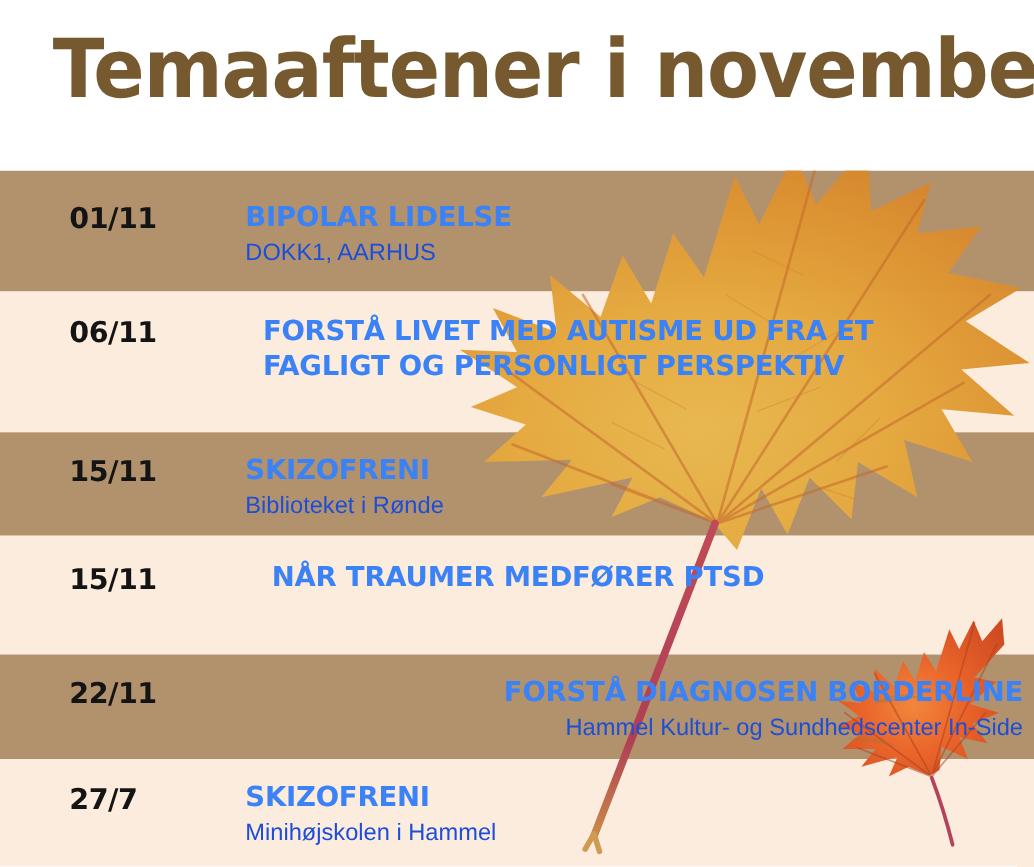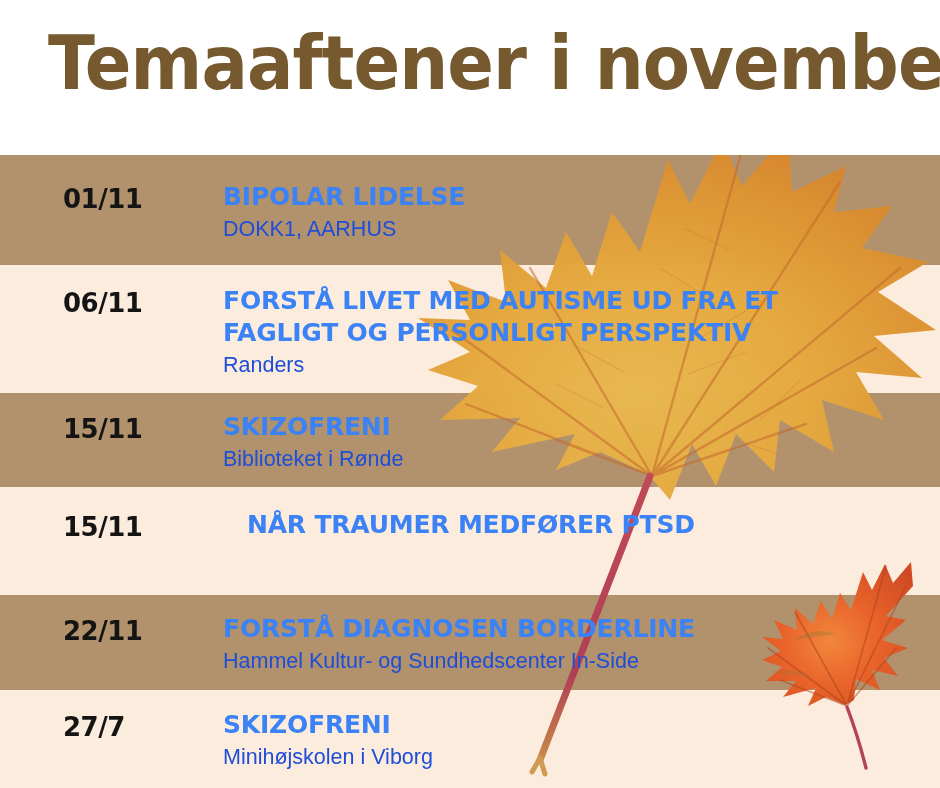--- a/index.html
+++ b/index.html
@@ -189,26 +189,25 @@
       <div class="body" style="top:26px;">
         <div class="title">
           <span>BIPOLAR LIDELSE</span>
         </div>
         <div class="venue">DOKK1, AARHUS</div>
       </div>
     </div>
 
     <div class="row" style="top:265px;">
       <div class="date" style="top:23px;">06/11</div>
-      <div class="body" style="top:20px;">
+      <div class="body" style="top:20px;margin-left:16px;">
         <div class="title">
           <span>FORSTÅ LIVET MED AUTISME UD FRA ET</span>
           <span class="l2">FAGLIGT OG PERSONLIGT PERSPEKTIV</span>
         </div>
-        <div class="venue">Randers</div>
       </div>
     </div>
 
     <div class="row" style="top:393px;">
       <div class="date" style="top:21px;">15/11</div>
       <div class="body" style="top:18px;">
         <div class="title">
           <span>SKIZOFRENI</span>
         </div>
         <div class="venue">Biblioteket i Rønde</div>
@@ -219,32 +218,32 @@
       <div class="date" style="top:25px;">15/11</div>
       <div class="body" style="top:22px;margin-left:24px;">
         <div class="title">
           <span>NÅR TRAUMER MEDFØRER PTSD</span>
         </div>
       </div>
     </div>
 
     <div class="row" style="top:595px;">
       <div class="date" style="top:21px;">22/11</div>
-      <div class="body" style="top:18px;">
+      <div class="body" style="top:18px;text-align:right;">
         <div class="title">
           <span>FORSTÅ DIAGNOSEN BORDERLINE</span>
         </div>
         <div class="venue">Hammel Kultur- og Sundhedscenter In-Side</div>
       </div>
     </div>
 
     <div class="row" style="top:690px;">
       <div class="date" style="top:22px;">27/7</div>
       <div class="body" style="top:19px;">
         <div class="title">
           <span>SKIZOFRENI</span>
         </div>
-        <div class="venue">Minihøjskolen i Viborg</div>
+        <div class="venue">Minihøjskolen i Hammel</div>
       </div>
     </div>
 
   </div>
 </div>
 
 </body></html>

